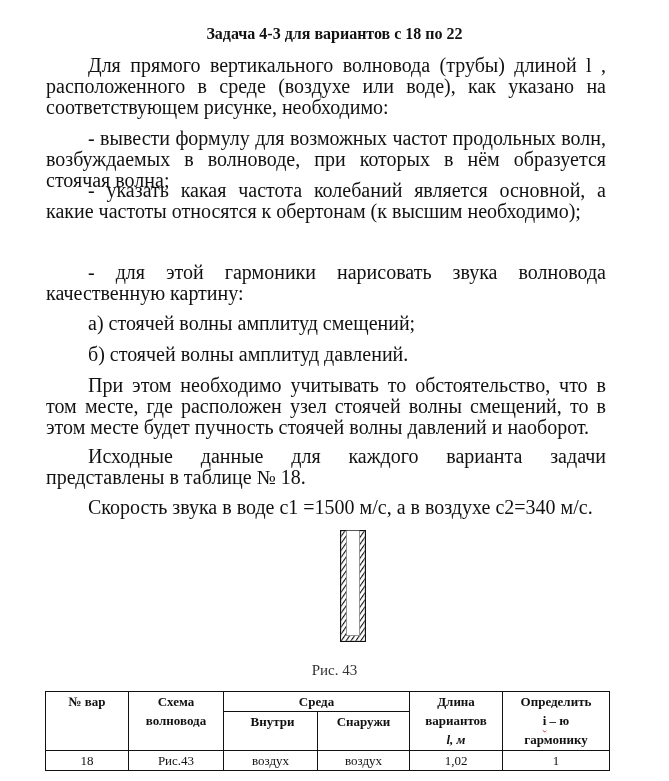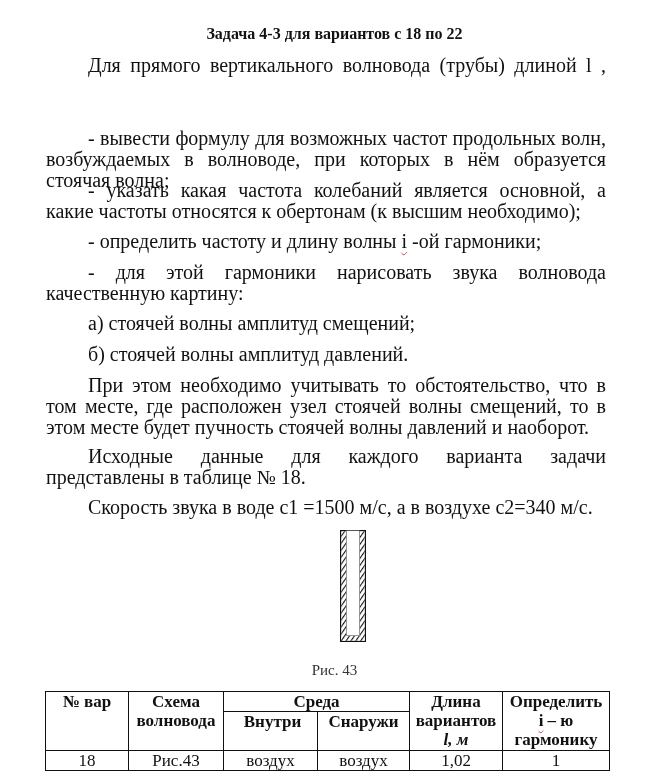--- a/index.html
+++ b/index.html
@@ -20,21 +20,21 @@
   }
   .para .ind { display: inline-block; width: 42px; }
   .justify-last { text-align-last: justify; }
   .ivar { text-decoration: underline wavy #d04040; text-decoration-thickness: 1px; text-underline-offset: 3px; }
 
   .figure { position: absolute; left: 340px; top: 530px; width: 26px; height: 112px; }
   .caption { position: absolute; left: 0; width: 669px; top: 662px; text-align: center; font-size: 15px; color: #333; }
 
   table.data {
     position: absolute; left: 45px; top: 691px;
-    border-collapse: collapse; font-size: 17px;
+    border-collapse: collapse; font-size: 13px;
   }
   table.data td, table.data th {
     border: 1.4px solid #111; padding: 0; text-align: center; vertical-align: top;
     line-height: 19px;
   }
   table.data th { font-weight: bold; }
   .c1 { width: 82px; } .c2 { width: 94px; } .c3 { width: 89px; }
   .c4 { width: 91px; } .c5 { width: 92px; } .c6 { width: 106px; }
   .hrow1 th { height: 19px; }
   .hrow2 th { height: 38px; }
@@ -44,32 +44,30 @@
 </head>
 <body>
 
 <div class="page">
 
   <div class="title">Задача 4-3 для вариантов с 18 по 22</div>
 
   <div class="para justify-last" style="top:55px;">
     <span class="ind"></span><span>Для прямого вертикального волновода (трубы) длиной l ,</span>
   </div>
+  <div class="para" style="top:76px;">расположенного в среде (воздухе или воде), как указано на соответствующем рисунке, необходимо:</div>
 
   <div class="para" style="top:128px;">
     <span class="ind"></span><span>- вывести формулу для возможных частот продольных волн, возбуждаемых в волноводе, при которых в нём образуется стоячая волна;</span>
   </div>
 
   <div class="para" style="top:180px;">
     <span class="ind"></span><span>- указать какая частота колебаний является основной, а какие частоты относятся к обертонам (к высшим необходимо);</span>
   </div>
 
-  <div class="para" style="top:231px;">
-    <span class="ind"></span><span>- определить частоту и длину волны </span><span class="ivar">i</span><span> -ой гармоники;</span>
-  </div>
 
   <div class="para" style="top:262px;">
     <span class="ind"></span><span>- для этой гармоники нарисовать звука волновода качественную картину:</span>
   </div>
 
   <div class="para" style="top:313px;">
     <span class="ind"></span><span>а) стоячей волны амплитуд смещений;</span>
   </div>
 
   <div class="para" style="top:344px;">

